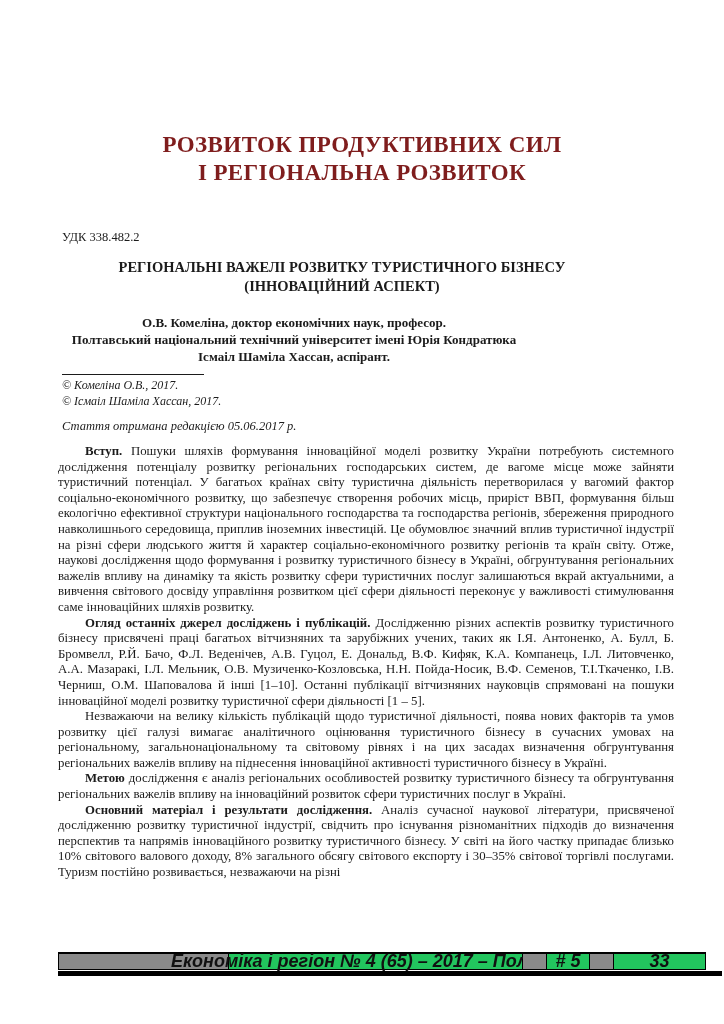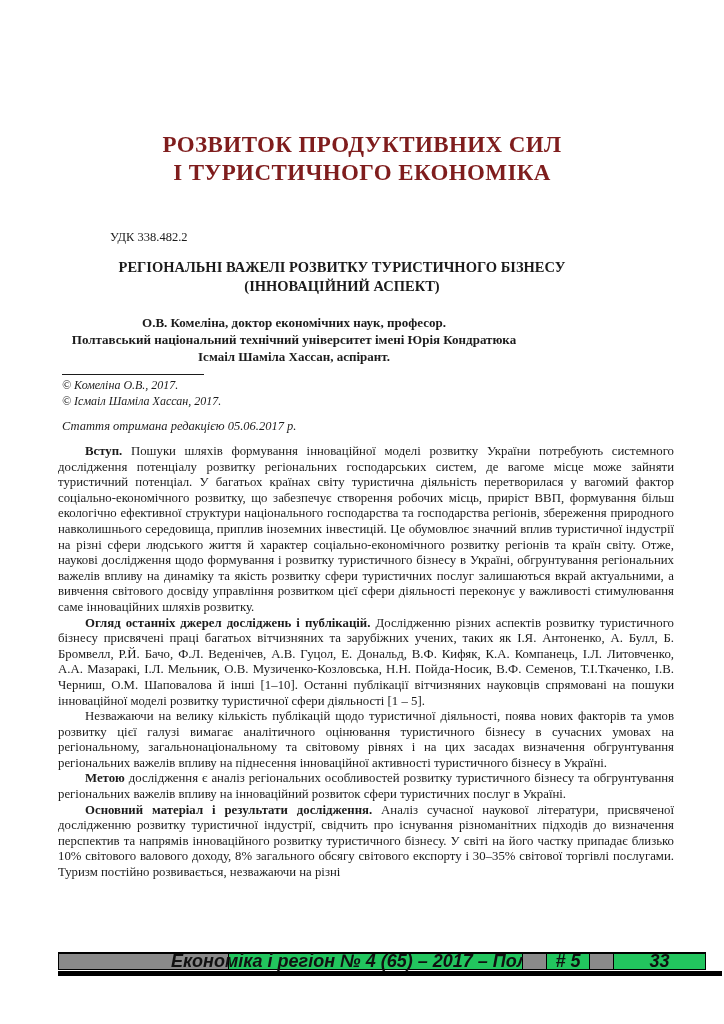--- a/index.html
+++ b/index.html
@@ -18,21 +18,20 @@
     margin: 0;
     text-align: center;
     font-size: 23px; font-weight: bold;
     line-height: 28px;
     letter-spacing: 0.4px;
     color: #7f1d1d;
   }
   .udc {
     top: 230px; left: 62px;
     font-size: 12.5px;
-    margin-left: 48px;
   }
   .article-title {
     top: 258px; left: 0; width: 684px;
     margin: 0;
     text-align: center;
     font-size: 14.5px; font-weight: bold;
     line-height: 19px;
   }
   .authors {
     top: 314px; left: 0; width: 588px;
@@ -97,21 +96,21 @@
     top: 971px; left: 58px;
     width: 664px; height: 5px;
     background: #000;
   }
 </style>
 </head>
 <body>
 
 <h1 class="abs section-title">
   <span>РОЗВИТОК ПРОДУКТИВНИХ СИЛ</span><br>
-  <span>І ТУРИСТИЧНОГО ЕКОНОМІКА</span>
+  <span>І РЕГІОНАЛЬНА РОЗВИТОК</span>
 </h1>
 
 <div class="abs udc">УДК 338.482.2</div>
 
 <h2 class="abs article-title">
   <span>РЕГІОНАЛЬНІ ВАЖЕЛІ РОЗВИТКУ ТУРИСТИЧНОГО БІЗНЕСУ</span><br>
   <span>(ІННОВАЦІЙНИЙ АСПЕКТ)</span>
 </h2>
 
 <div class="abs authors">

